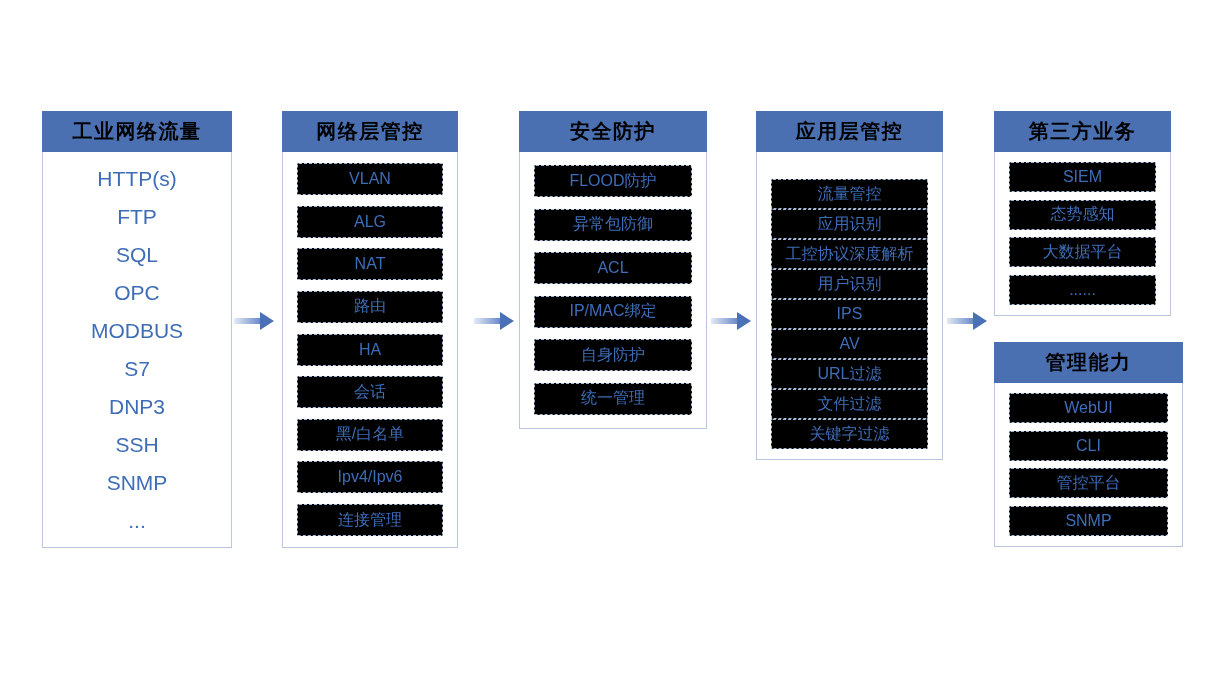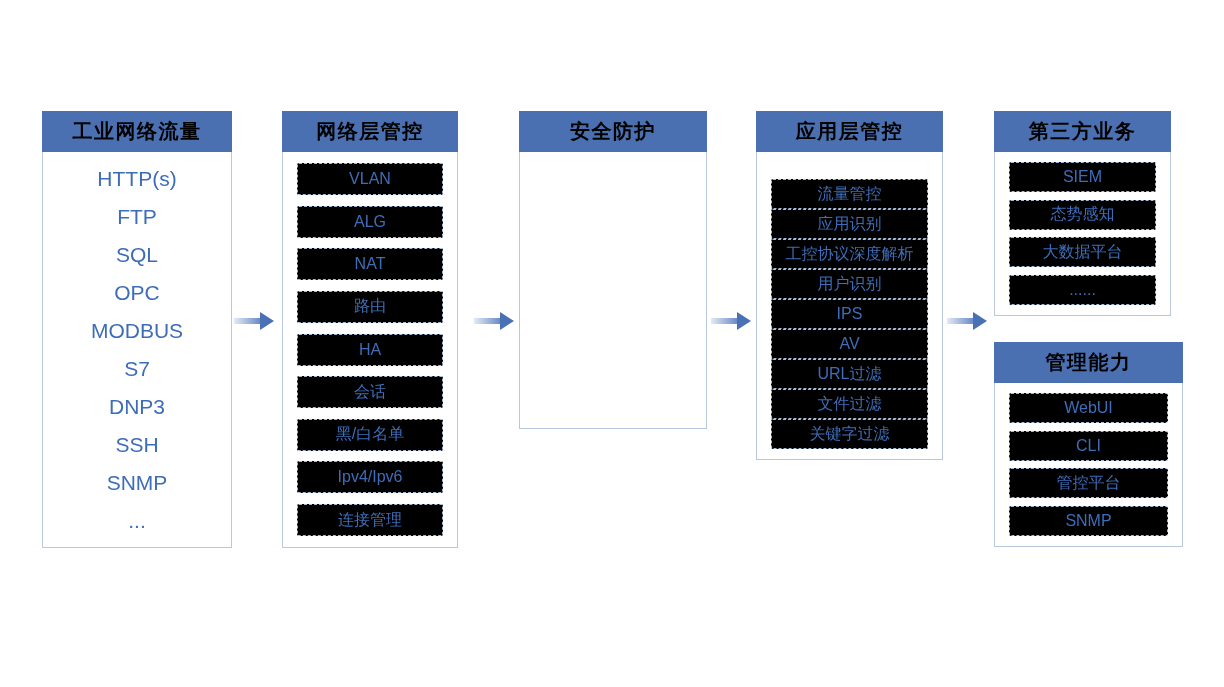--- a/index.html
+++ b/index.html
@@ -119,20 +119,28 @@
         <stop offset="0" stop-color="#e2eaf5"></stop>
           <stop offset="1" stop-color="#6787c6"></stop>
       </linearGradient>
     </defs>
     <rect x="0" y="6" width="27" height="6" fill="url(#ag2)"></rect>
     <polygon points="26,0 40,9 26,18" fill="#4a70b5"></polygon>
   </svg>
 
   <section class="box" style="left:519px;top:111px;width:188px;height:318px">
     <div class="box-header">安全防护</div>
+    <div class="box-body body-b3">
+        <div class="cell">FLOOD防护</div>
+        <div class="cell">异常包防御</div>
+        <div class="cell">ACL</div>
+        <div class="cell">IP/MAC绑定</div>
+        <div class="cell">自身防护</div>
+        <div class="cell">统一管理</div>
+      </div>
   </section>
 
   <svg class="arrow" style="left:711px;top:312px" viewBox="0 0 40 18">
     <defs>
       <linearGradient id="ag3" x1="0" y1="0" x2="1" y2="0">
         <stop offset="0" stop-color="#e2eaf5"></stop>
           <stop offset="1" stop-color="#6787c6"></stop>
       </linearGradient>
     </defs>
     <rect x="0" y="6" width="27" height="6" fill="url(#ag3)"></rect>

